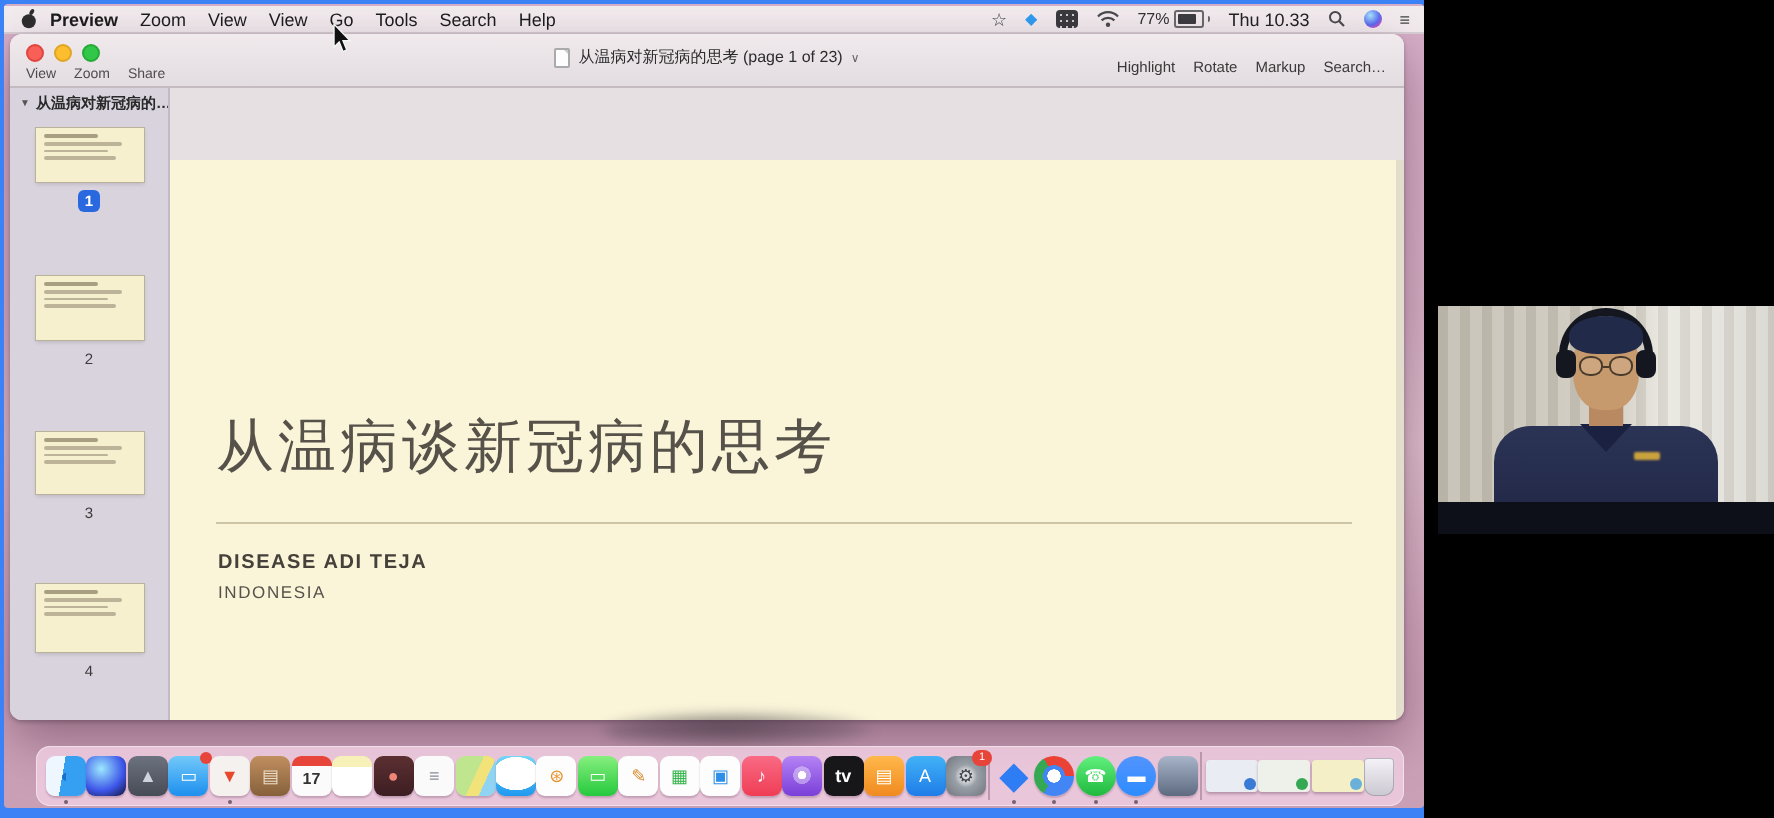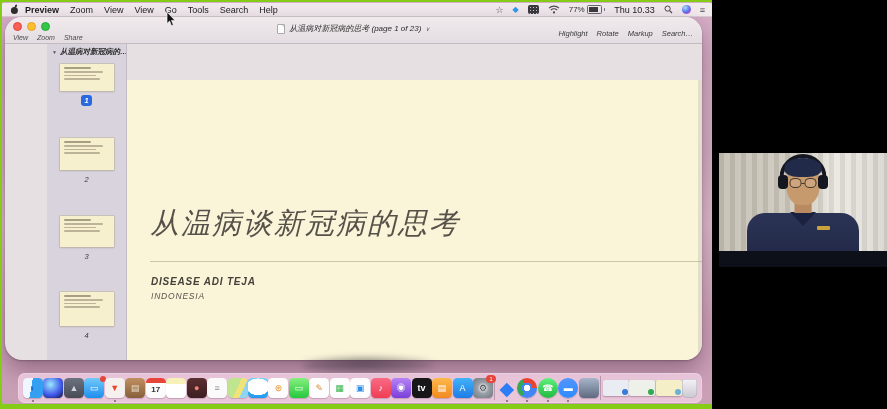--- a/index.html
+++ b/index.html
@@ -1,17 +1,17 @@
 <!DOCTYPE html>
 <html><head>
 <meta charset="utf-8">
 <style>
   html,body{margin:0;padding:0;background:#000;width:887px;height:409px;overflow:hidden;
     font-family:"Liberation Sans",sans-serif;-webkit-font-smoothing:antialiased;}
-  .stage{position:relative;width:727px;height:409px;background:#84cc16;}
+  .stage{position:relative;width:727px;height:409px;background:#3b82f6;}
 
   
   .screen{position:absolute;left:2px;top:2px;width:710px;height:402px;overflow:hidden;border-radius:2px;
     background:linear-gradient(180deg,#d6aec7 0%,#d9b3c8 38%,#e2c1d0 55%,#d3a8be 78%,#c99fb6 100%);}
 
   
   .menubar{position:absolute;left:0;top:1px;width:100%;height:14px;background:#f3ecef;
     display:flex;align-items:center;padding:0 8px;box-sizing:border-box;font-size:9px;color:#1c1c1c;
     border-bottom:1px solid #d8cfd4;}
   .menus{display:flex;gap:11px;align-items:center;margin-left:6px;}
@@ -25,40 +25,40 @@
   .st-batt{display:flex;align-items:center;gap:2px;}
   .batt-body{width:13px;height:6.5px;border:1px solid #6a6a6e;border-radius:1.5px;position:relative;}
   .batt-body::after{content:"";position:absolute;left:1px;top:1px;bottom:1px;width:70%;background:#3c3c40;border-radius:0.5px;}
   .batt-nub{width:1.5px;height:3px;background:#6a6a6e;border-radius:0 1px 1px 0;}
   .st-clock{font-size:9px;color:#222;}
   .st-siri{width:9px;height:9px;border-radius:50%;
     background:radial-gradient(circle at 35% 30%,#a8e6ff,#5a6cf0 55%,#d052c8 80%,#22124a);}
   .st-list{font-size:9px;color:#444;letter-spacing:-1px;}
 
   
-  .window{position:absolute;left:3px;top:15px;width:697px;height:343px;border-radius:17px;overflow:hidden;
-    box-shadow:0 10px 26px rgba(50,15,40,.40),0 1px 2px rgba(0,0,0,.25);background:#e7e0e3;font-style:italic;}
+  .window{position:absolute;left:3px;top:15px;width:697px;height:343px;border-radius:6px;overflow:hidden;
+    box-shadow:0 10px 26px rgba(50,15,40,.40),0 1px 2px rgba(0,0,0,.25);background:#e7e0e3;}
   .toolbar{position:relative;height:26px;background:linear-gradient(#f0eaed,#e3dce0);border-bottom:1px solid #c3bbc0;}
   .lights{position:absolute;left:8px;top:5px;display:flex;gap:5px;}
   .light{width:7px;height:7px;border-radius:50%;}
   .l-close{background:#f85f57;border:0.5px solid #e0443c;}
   .l-min{background:#fcbd2e;border:0.5px solid #e0a522;}
   .l-zoom{background:#32c748;border:0.5px solid #24aa36;}
   .tb-left{position:absolute;left:8px;bottom:2px;display:flex;gap:9px;font-size:7px;color:#4c4c4c;}
   .tb-title{position:absolute;left:0;right:0;top:6px;display:flex;justify-content:center;align-items:center;gap:4px;
     font-size:8px;color:#2c2c2c;pointer-events:none;}
   .doc-ic{width:6px;height/:8px;height:8px;background:#fdfdfd;border:0.5px solid #aaa;border-radius:1px;position:relative;}
   .doc-ic::after{content:"";position:absolute;right:0;top:0;border:1.6px solid #ccc;border-left-color:transparent;border-bottom-color:transparent;}
   .tb-chev{font-size:6px;color:#666;}
   .tb-right{position:absolute;right:9px;bottom:5px;display:flex;gap:9px;font-size:7.5px;color:#3a3a3a;}
 
   .wbody{display:flex;height:316px;}
   
   .sidebar{width:80px;background:#d9d3dd;border-right:1px solid #c2bac5;box-sizing:border-box;
-    display:flex;flex-direction:column;align-items:center;margin-left:42px;}
+    display:flex;flex-direction:column;align-items:center;}
   .sb-header{align-self:stretch;display:flex;align-items:center;gap:3px;padding:2px 5px 1px;height:11px;
     font-size:7.5px;font-weight:bold;color:#2a2a2a;white-space:nowrap;overflow:hidden;}
   .sb-tri{font-size:5px;color:#555;}
   .sb-page{display:flex;flex-direction:column;align-items:center;margin-top:var(--mt,10px);}
   .thumb{width:54px;height:var(--h,30px);background:#f6f0cf;box-shadow:0 0 0 0.5px #b9b29a, 0 1px 2px rgba(0,0,0,.15);
     padding:3px 4px;box-sizing:border-box;overflow:hidden;}
   .tl{height:1.5px;background:#a89f86;margin-bottom:2px;border-radius:1px;opacity:.75;}
   .tl.t1{width:60%;height:2px;background:#8d8468;}
   .tl.w2{width:86%;} .tl.w3{width:70%;} .tl.w4{width:80%;}
   .pg-num{margin-top:4px;font-size:7.5px;color:#3a3a3a;min-width:11px;height:11px;line-height:11px;text-align:center;}

